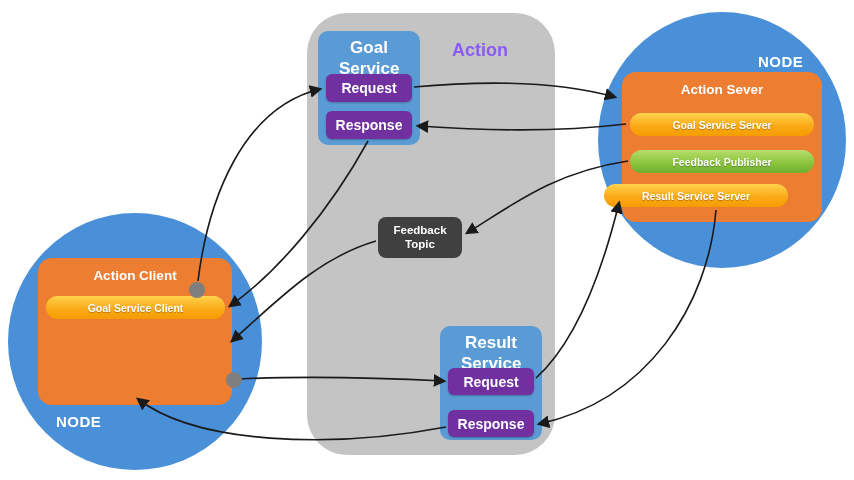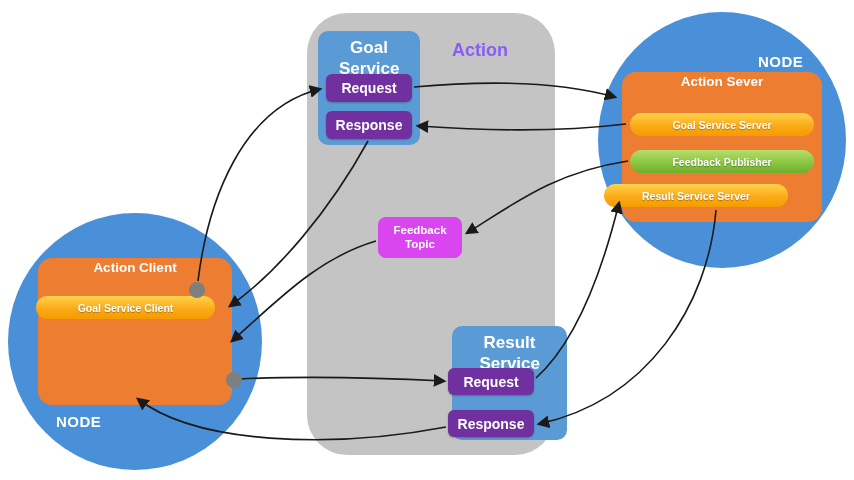--- a/index.html
+++ b/index.html
@@ -13,28 +13,28 @@
     background:#c4c4c4; border-radius:40px;
   }
   .action-title {
     position:absolute; left:452px; top:40px; font-size:18px; font-weight:bold; color:#8b5cf6;
   }
   
   .svc {
     position:absolute; background:#5b9bd5; border-radius:10px; color:#ffffff;
   }
   .svc-goal   { left:318px; top:31px;  width:102px; height:114px; }
-  .svc-result { left:440px; top:326px; width:115px; height:114px;margin-left:12px; }
+  .svc-result { left:440px; top:326px; width:102px; height:114px; }
   .svc-title  {
     width:60px; margin:6px auto 0 auto; text-align:center;
     font-size:17px; font-weight:bold; line-height:1.25;
   }
   .topic {
     position:absolute; left:378px; top:217px; width:84px; height:41px;
-    background:#d946ef; border-radius:8px; color:#ffffff;
+    background:#404040; border-radius:8px; color:#ffffff;
     display:flex; align-items:center; justify-content:center;
   }
   .topic-label {
     width:62px; text-align:center; font-size:11.5px; font-weight:bold; line-height:1.2;
   }
   .btn {
     position:absolute; background:#7030a0; border-radius:6px; color:#ffffff;
     font-weight:bold; font-size:14px; display:flex; align-items:center; justify-content:center;
     box-shadow:0 1px 2px rgba(0,0,0,0.25);
   }
@@ -49,31 +49,31 @@
   .node-label {
     position:absolute; color:#ffffff; font-weight:bold; font-size:15px; letter-spacing:0.5px;
   }
   .node-label-client { left:56px;  top:413px; }
   .node-label-server { left:758px; top:53px; }
   
   .actor { position:absolute; background:#ed7d31; border-radius:14px; }
   .actor-client { left:38px;  top:258px; width:194px; height:147px; }
   .actor-server { left:622px; top:72px;  width:200px; height:150px; }
   .actor-title {
-    color:#ffffff; font-weight:bold; font-size:13.5px; text-align:center; padding-top:2px;
+    color:#ffffff; font-weight:bold; font-size:13.5px; text-align:center; padding-top:10px;
   }
   
   .pill {
     position:absolute; height:23px; border-radius:12px; color:#ffffff;
     font-weight:bold; font-size:10.5px; display:flex; align-items:center; justify-content:center;
     text-shadow:0 1px 1px rgba(0,0,0,0.3);
   }
   .pill-orange { background:linear-gradient(180deg,#ffd34d 0%, #fbab18 55%, #f59b00 100%); }
   .pill-green  { background:linear-gradient(180deg,#b7dd6a 0%, #8cc63f 55%, #6fae2f 100%); }
-  .pill-c1 { left:36px;  top:296px; width:179px; }
+  .pill-c1 { left:46px;  top:296px; width:179px; }
   .pill-c2 { left:46px;  top:333px; width:179px; }
   .pill-c3 { left:46px;  top:369px; width:179px; }
   .pill-s1 { left:630px; top:113px; width:184px; }
   .pill-s2 { left:630px; top:150px; width:184px; }
   .pill-s3 { left:604px; top:184px; width:184px; }
   
   .dot {
     position:absolute; width:16px; height:16px; border-radius:50%;
     background:#7f7f7f; z-index:6;
   }

